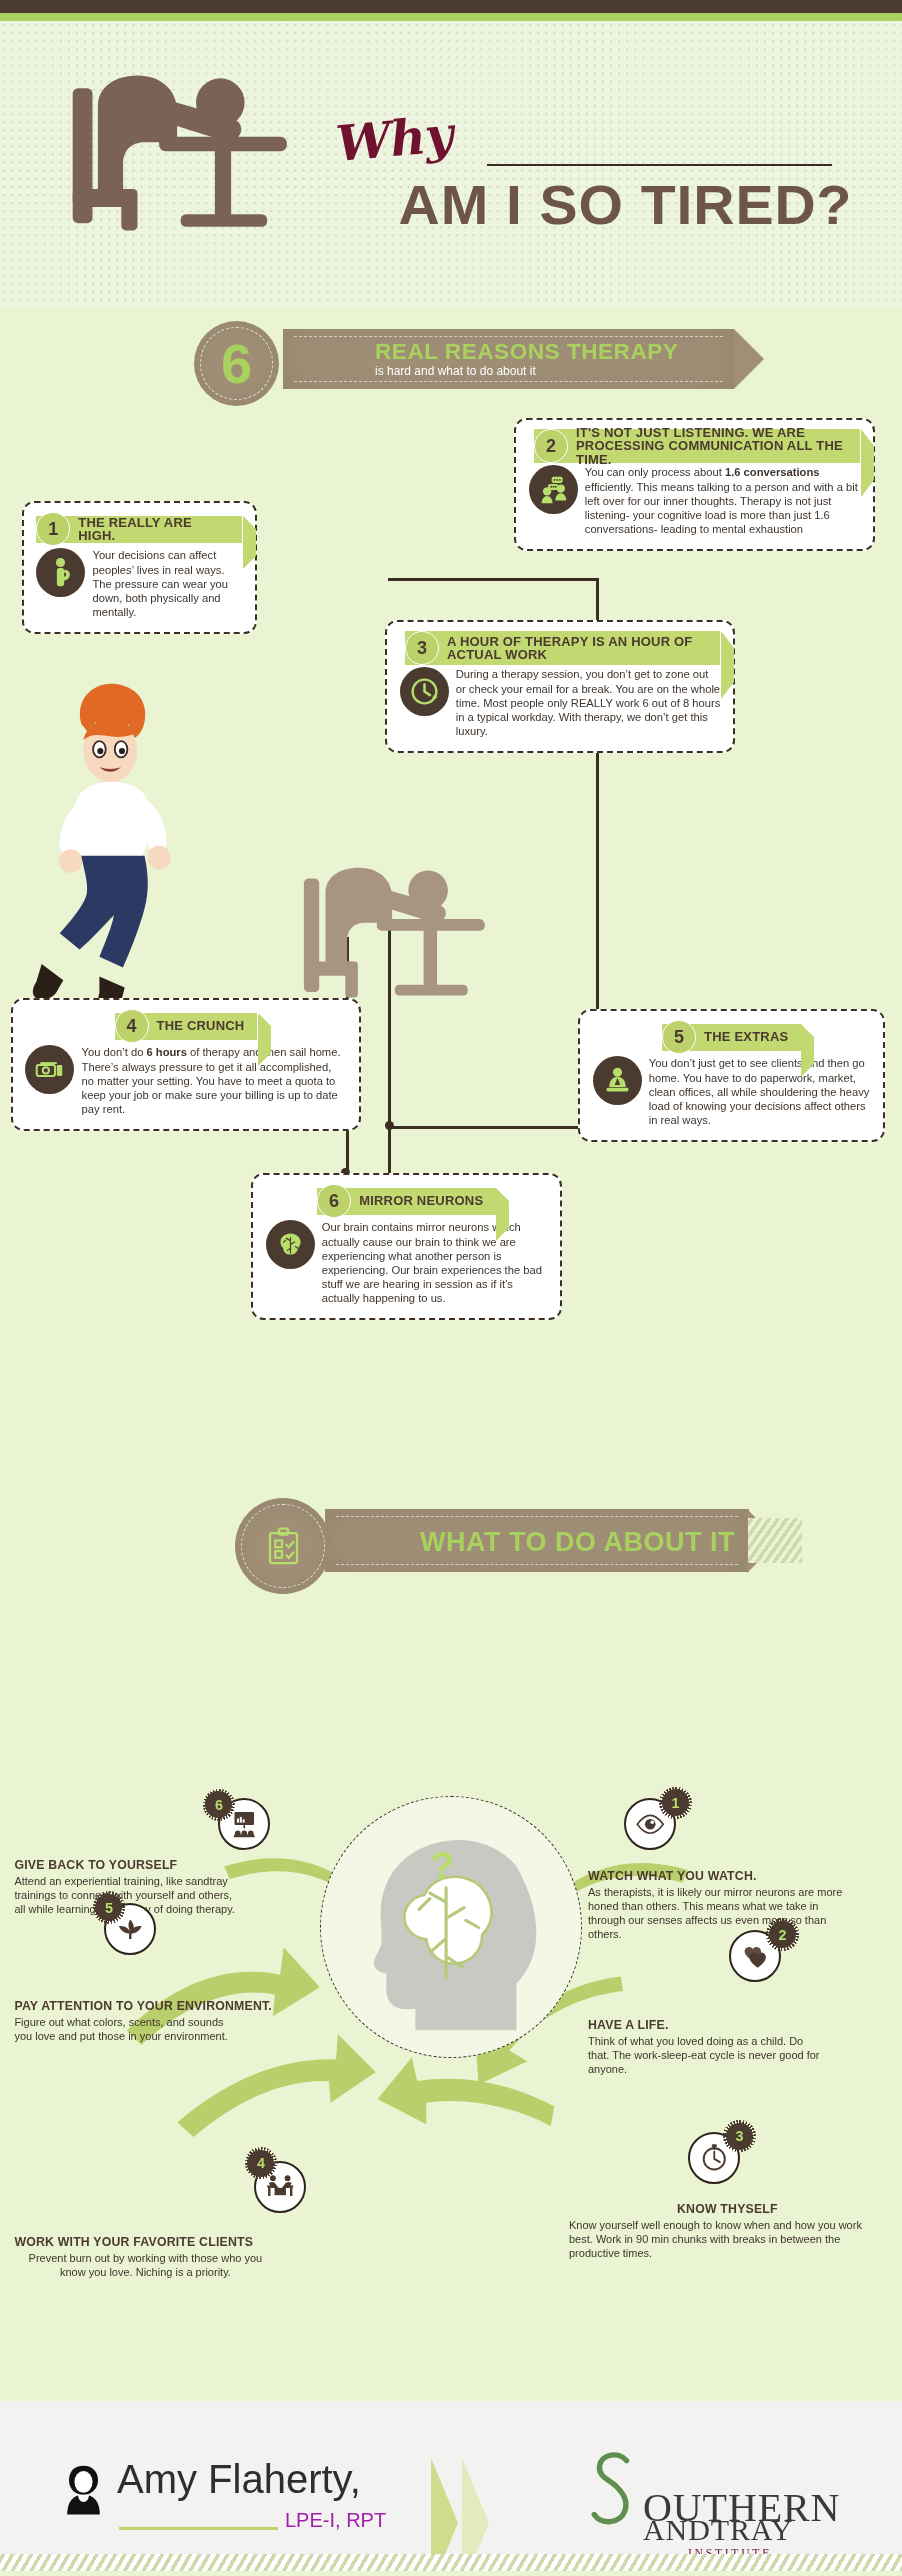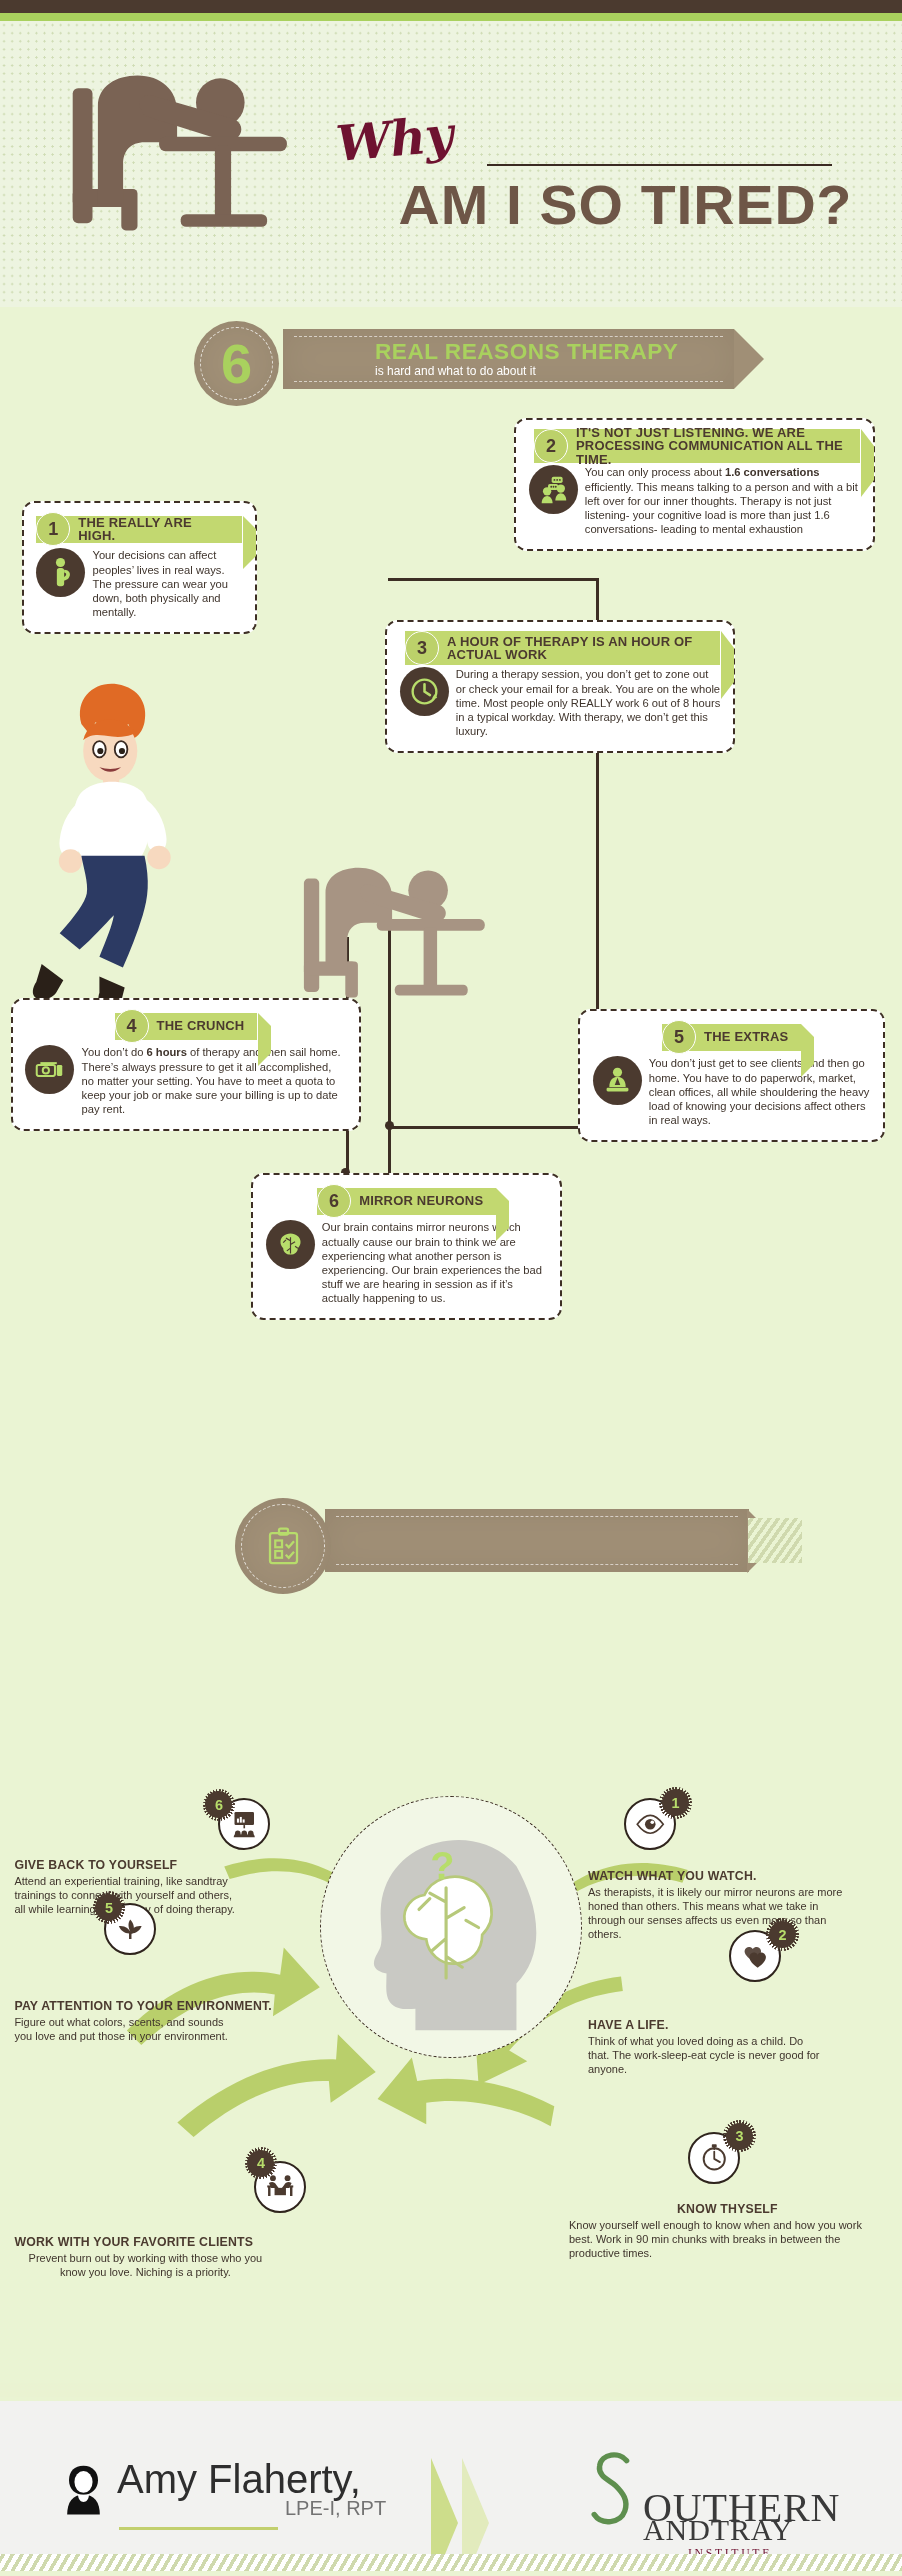--- a/index.html
+++ b/index.html
@@ -217,21 +217,21 @@
   .footer-bottom-green { position: absolute; left: 0; bottom: 0; width: 903px; height: 5.4px; background: #eaf4d3; }
   .footer-top-line { position: absolute; left:0; top: 0; width: 903px; height: 3.6px; background: #eaf4d3; }
 
   .avatar { position: absolute; left: 58px; top: 65px; width: 51px; height: 58px; }
   .avatar svg { width: 100%; height: 100%; }
   .amy-name {
     position: absolute; left: 117px; top: 60px;
     font-size: 40px; color: #2e2e2e; font-family: "Liberation Sans", sans-serif; font-weight: normal;
   }
   .amy-rule { position: absolute; left: 119px; top: 130px; width: 159px; height: 2.7px; background: #c2d06e; }
-  .amy-cred { position: absolute; left: 285px; top: 100px; font-size: 20px; color: #737373; }
+  .amy-cred { position: absolute; left: 285px; top: 112px; font-size: 20px; color: #a21caf; }
 
   .chev { position: absolute; top: 61px; width: 0; height: 0; }
   .chev-a { left: 431px; border-top: 65px solid transparent; border-bottom: 65px solid transparent; border-left: 27px solid #cddd8b; }
   .chev-b { left: 462px; border-top: 65px solid transparent; border-bottom: 65px solid transparent; border-left: 27px solid #e2ebbd; }
 
   .st-logo { position: absolute; left: 587px; top: 51px; width: 54px; height: 99px; }
   .st-logo svg { width: 100%; height: 100%; }
   .st-word1 { position: absolute; left: 643px; top: 87px; font-family: "Liberation Serif", serif; font-size: 40px; letter-spacing: 0.9px; color: #3a3a3a; }
   .st-word2 { position: absolute; left: 643px; top: 116px; font-family: "Liberation Serif", serif; font-size: 30px; letter-spacing: 0.9px; color: #3a3a3a; }
   .st-inst { position: absolute; left: 688px; top: 150px; font-family: "Liberation Serif", serif; font-size: 11.7px; letter-spacing: 2.7px; color: #6e1230; }
@@ -479,20 +479,21 @@
       <svg viewBox="0 0 60 60" style="width:45px;height:45px;position:relative;z-index:2">
         <g fill="none" stroke="#b7dd6b" stroke-width="3">
           <rect x="12" y="12" width="36" height="40" rx="3"></rect>
           <rect x="24" y="6" width="12" height="8" rx="2"></rect>
           <rect x="19" y="22" width="9" height="9"></rect>
           <rect x="19" y="36" width="9" height="9"></rect>
           <path d="M33 27l4 4 7-8M33 41l4 4 7-8"></path>
         </g>
       </svg>
     </div>
+    <div class="banner-title">WHAT  TO DO ABOUT IT</div>
   </div>
 
   <svg class="arrowsvg" viewBox="0 0 1000 560">
     <g fill="#b9cf6b">
       <path d="M248 128c70-22 120 0 150 28l22-22 8 58-58-14 18-16c-26-22-70-40-134-20z"></path>
       <path d="M130 320c60-60 120-72 170-62l4-30 40 44-52 32 2-24c-40-8-92 4-148 56z" transform="translate(10,-10)"></path>
       <path d="M196 452c60-52 122-72 176-70l2-28 42 42-50 34-2-24c-44-2-96 16-150 62z" transform="translate(0,-40)"></path>
       <path d="M762 132c-68-20-118 2-148 30l-22-22-10 58 58-14-18-16c26-22 70-40 134-22z" transform="scale(1,1)"></path>
       <path d="M688 250c-54 6-104 34-140 78l-22-16 4 58 54-26-20-12c32-36 74-60 126-66z"></path>
       <path d="M624 424c-48-26-104-36-152-28l-6-26-38 46 54 28 0-24c42-6 92 2 138 26z" transform="translate(-10,-30)"></path>

